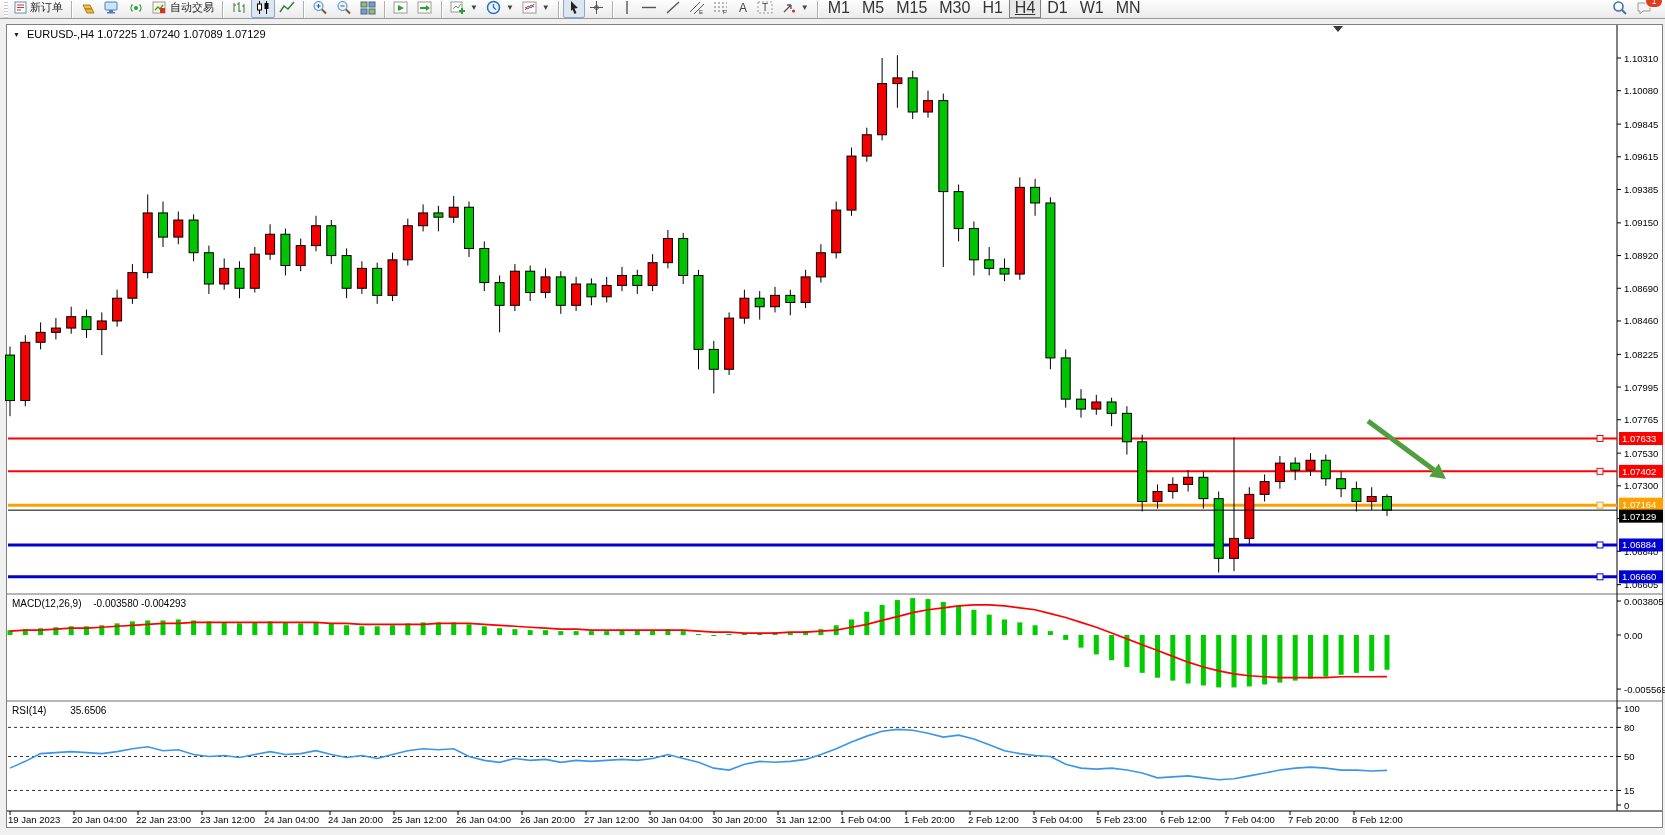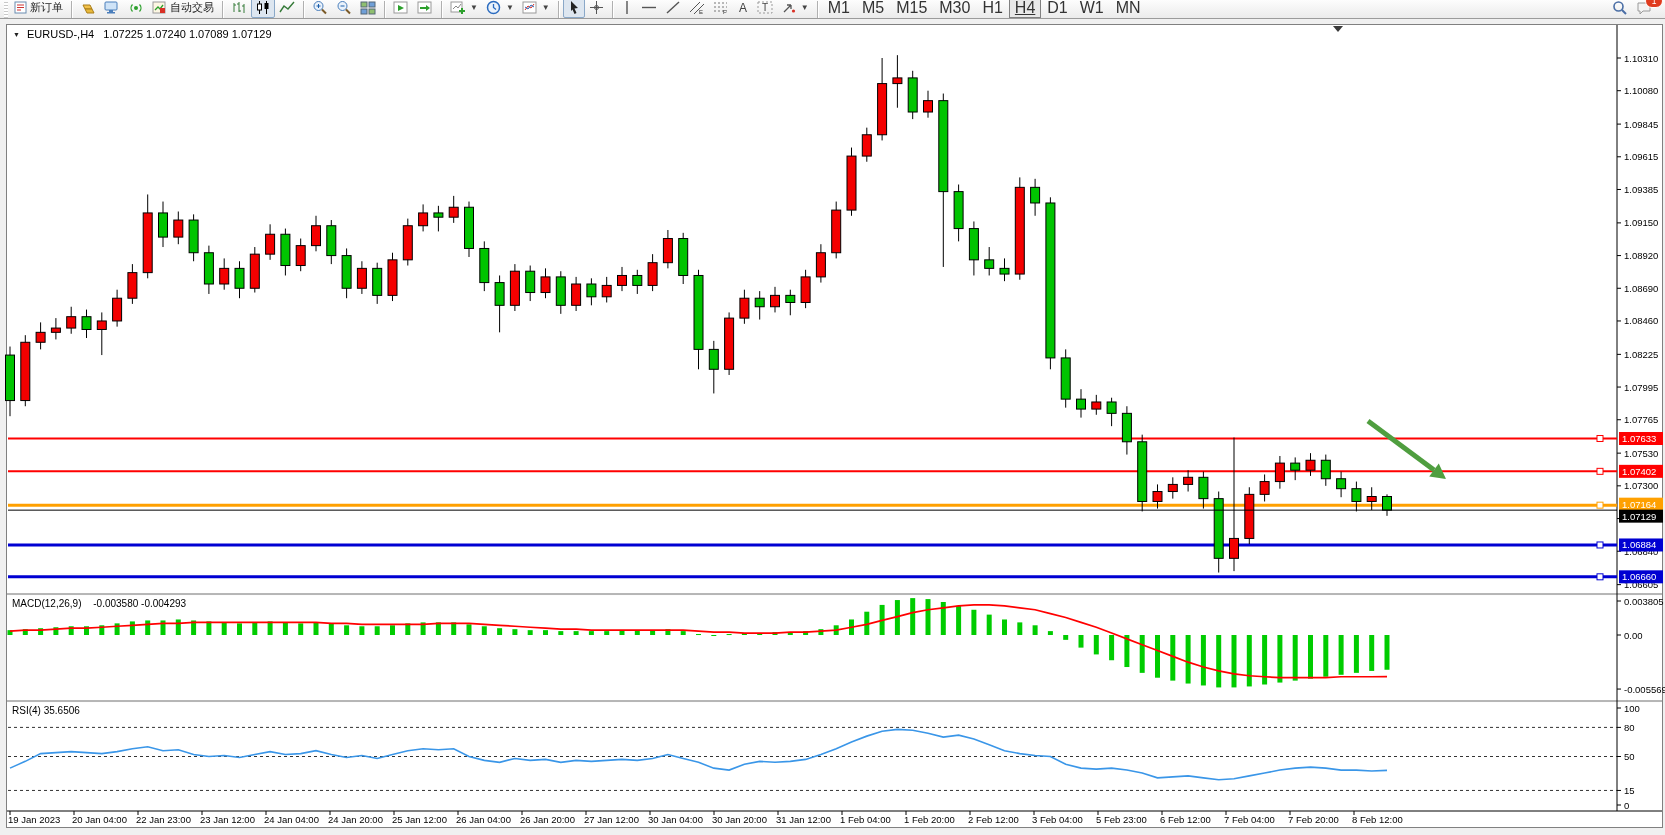--- a/index.html
+++ b/index.html
@@ -711,22 +711,22 @@
     <line x1="1354" y1="811" x2="1354" y2="815" stroke="#000"></line>
     <text x="1352" y="823" style="font-size:9.5px;fill:#000;">8 Feb 12:00</text>
     <line x1="1368" y1="421" x2="1434" y2="470" stroke="#4f9e3f" stroke-width="5"></line>
     <polygon points="1446.043653026187,478.94149997398733 1429.2312000138734,476.4232816139664 1438.7687999861266,463.5767183860336" fill="#4f9e3f"></polygon>
     <polygon points="1333,26 1343,26 1338,32" fill="#3a3a3a"></polygon>
   </svg>
 
 <div id="chart-title" class="ovl">
   <span class="tri">▼</span>
   <span>EURUSD-,H4</span>
-  <span style="margin-left:6px">1.07225 1.07240 1.07089 1.07129</span>
+  <span style="">1.07225 1.07240 1.07089 1.07129</span>
 </div>
 <div id="macd-label" class="ovl">
   <span>MACD(12,26,9)</span>
   <span style="margin-left:9px">-0.003580 -0.004293</span>
 </div>
 <div id="rsi-label" class="ovl">
-  <span>RSI(4)</span>
-  <span style="margin-left:0">35.6506</span>
+  <span>RSI(14)</span>
+  <span style="margin-left:21px">35.6506</span>
 </div>
 
 </body></html>

